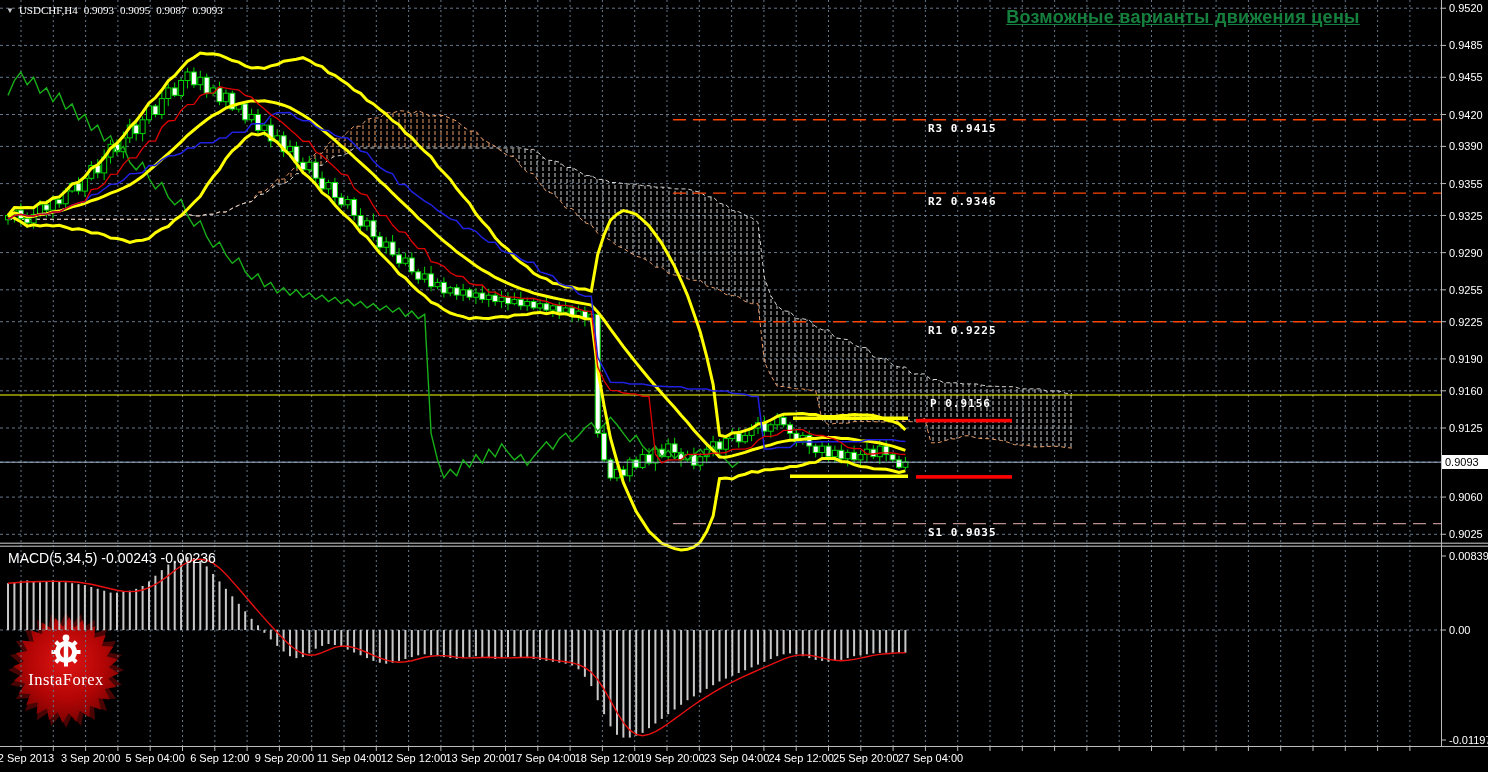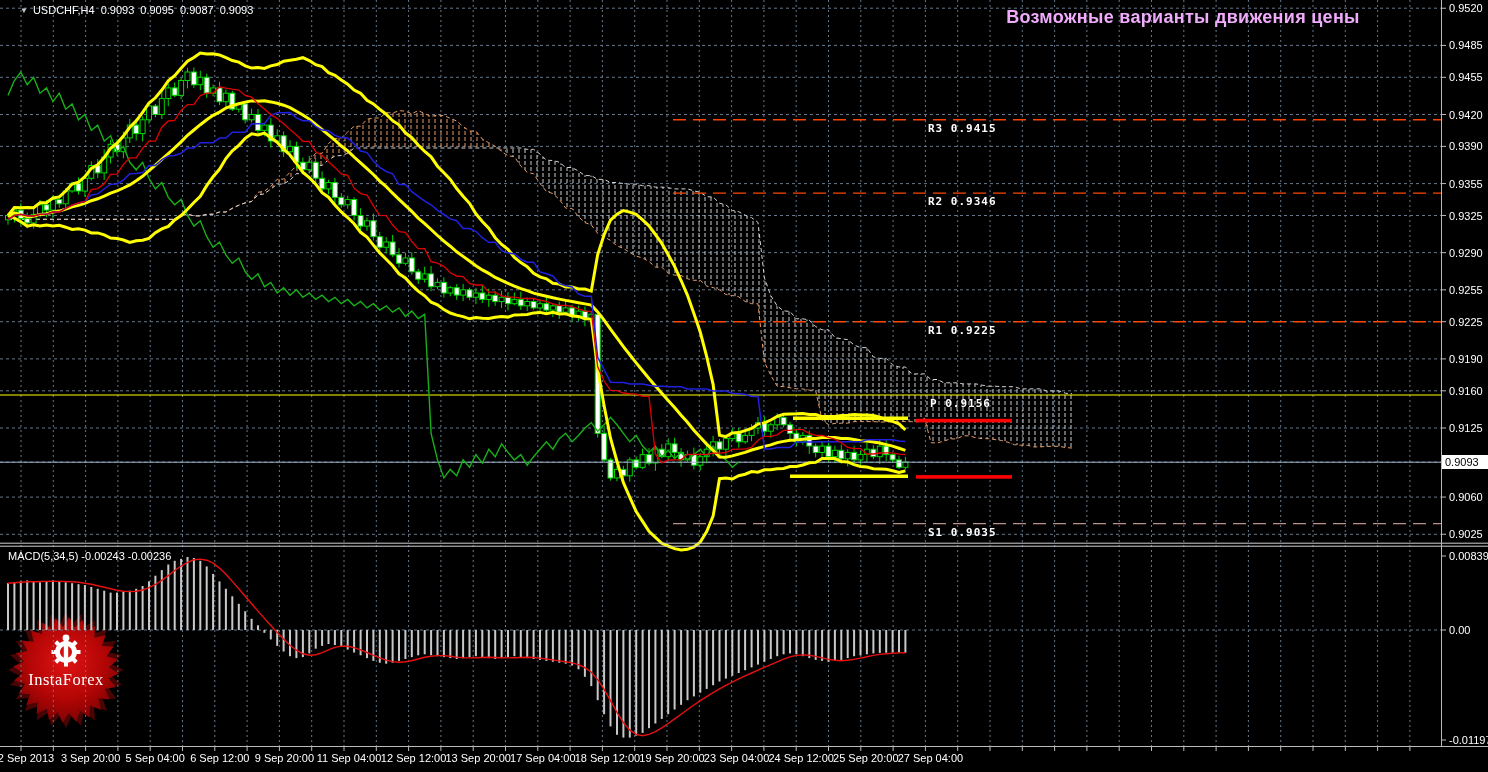--- a/index.html
+++ b/index.html
@@ -1,26 +1,26 @@
 <!DOCTYPE html>
 <html><head>
 <meta charset="utf-8">
 <style>
   html,body{margin:0;padding:0;background:#000;}
   #app{position:relative;width:1488px;height:772px;background:#000;overflow:hidden;
        font-family:"Liberation Sans",sans-serif;}
   #logo{position:absolute;left:4px;top:608px;width:124px;height:126px;z-index:1;text-decoration:underline;}
   #cv{position:absolute;left:0;top:0;z-index:2;}
   .txt{position:absolute;z-index:3;}
-  #hdr{left:20px;top:4px;color:#fff;font-size:11px;white-space:nowrap;}
+  #hdr{left:6px;top:4px;color:#fff;font-size:11px;white-space:nowrap;font-family:Liberation Serif, serif;}
   #hdr .tri{color:#c8c8c8;font-size:8px;vertical-align:1px;margin-right:5px;}
   #hdr span{margin-right:6px;}
   #anno{left:985px;top:5px;width:396px;text-align:center;font-size:18px;line-height:25px;
         letter-spacing:.3px;font-weight:bold;}
-  #macdlbl{left:8px;top:550px;color:#fff;font-size:11px;}
+  #macdlbl{left:8px;top:550px;color:#fff;font-size:14px;}
   .lvl-label{font-family:"DejaVu Sans Mono",monospace;font-weight:bold;letter-spacing:1px;}
 </style>
 </head>
 <body>
 <div id="app">
 
   <div id="logo">
     <svg id="logosvg" width="124" height="126">
       <defs>
         <radialGradient id="rg" cx="50%" cy="42%" r="65%">
@@ -692,18 +692,18 @@
         <text x="736.6" y="762" fill="#FFFFFF" font-size="11" text-anchor="middle">23 Sep 04:00</text>
         <text x="801.2" y="762" fill="#FFFFFF" font-size="11" text-anchor="middle">24 Sep 12:00</text>
         <text x="865.8" y="762" fill="#FFFFFF" font-size="11" text-anchor="middle">25 Sep 20:00</text>
         <text x="930.4" y="762" fill="#FFFFFF" font-size="11" text-anchor="middle">27 Sep 04:00</text>
       </g>
     </svg>
 
   <div class="txt" id="hdr">
     <span class="tri">▼</span><span>USDCHF,H4</span><span>0.9093</span><span>0.9095</span><span>0.9087</span><span>0.9093</span>
   </div>
-  <div class="txt" id="anno" style="color: #f0abfc;">
+  <div class="txt" id="anno" style="color: #15803d; text-decoration: underline;">
     <div>Возможные варианты движения цены</div>
   </div>
   <div class="txt" id="macdlbl">MACD(5,34,5) -0.00243 -0.00236</div>
 
 </div>
 
 </body></html>

